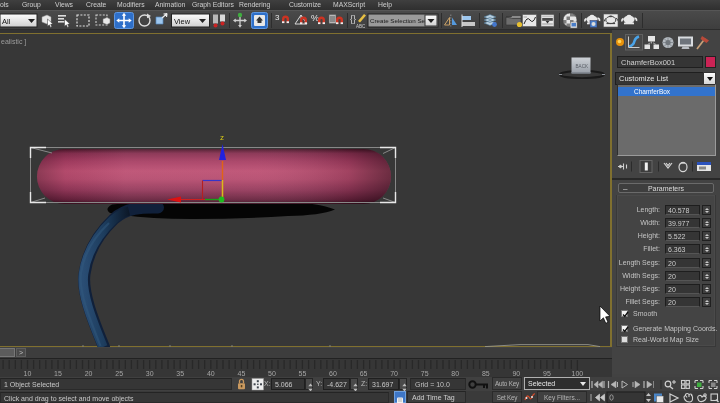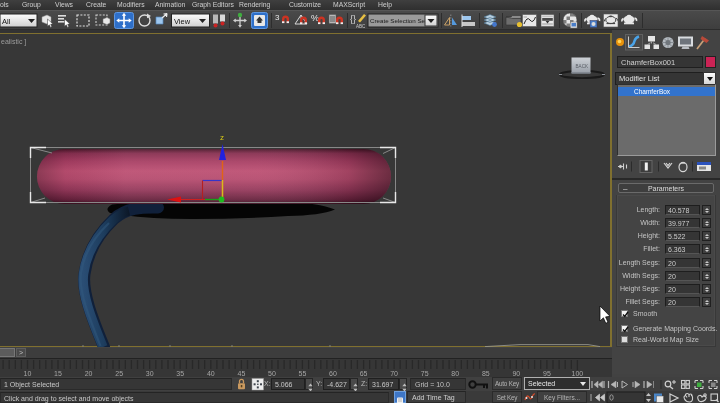--- a/index.html
+++ b/index.html
@@ -281,21 +281,21 @@
 <rect x="66" y="2.5" width="15" height="10" fill="#d8dbdf"></rect>
         <rect x="68" y="4.5" width="11" height="6" fill="#6e747c"></rect>
         <path d="M70.5,12.5 L76.5,12.5 L77.5,15 L69.5,15 Z" fill="#b9bdc3"></path>
 <path d="M85,15 L93,4.5" stroke="#c8a078" stroke-width="1.7"></path>
         <path d="M90,2 L97,6.5 L94.5,9 L88.5,5 Z" fill="#b84a3a"></path>
 </svg>
 
 <div class="abs fld" style="left:5px;top:26px;width:86px;height:12px;line-height:11px;font-size:7.5px;color:#d0d0d0;">ChamferBox001</div>
 <div class="abs" style="left:93px;top:26px;width:11px;height:12px;background:#cb2355;border:1px solid #222;"></div>
 
-<div class="abs fld" style="left:3px;top:42px;width:92px;height:13px;line-height:12px;font-size:7.5px;color:#e2e2e2;">Modifier List</div>
+<div class="abs fld" style="left:3px;top:42px;width:92px;height:13px;line-height:12px;font-size:7.5px;color:#e2e2e2;">Customize List</div>
 <div class="abs" style="left:91px;top:42px;width:13px;height:13px;background:linear-gradient(#fdfdfd,#d6d6d6);border:1px solid #333;"></div>
 <div class="abs" style="left:94.5px;top:47px;width:0;height:0;border-left:3.5px solid transparent;border-right:3.5px solid transparent;border-top:4.5px solid #111;"></div>
 
 <div class="abs" style="left:5px;top:54px;width:99px;height:72px;background:#6b6b6b;border:1px solid #2e2e2e;border-right-color:#9a9a9a;border-bottom-color:#9a9a9a;">
 <div class="abs" style="left:0;top:2px;width:97px;height:8.5px;background:#3273cd;"></div>
 <span class="abs" style="left:16px;top:2.5px;font-size:6.5px;line-height:8px;color:#fff;">ChamferBox</span>
 </div>
 
 <svg class="abs" style="left:0;top:129px;" width="108" height="15" viewBox="0 0 108 15">
 <g stroke="#cfcfcf" stroke-width="1.1" fill="none">

